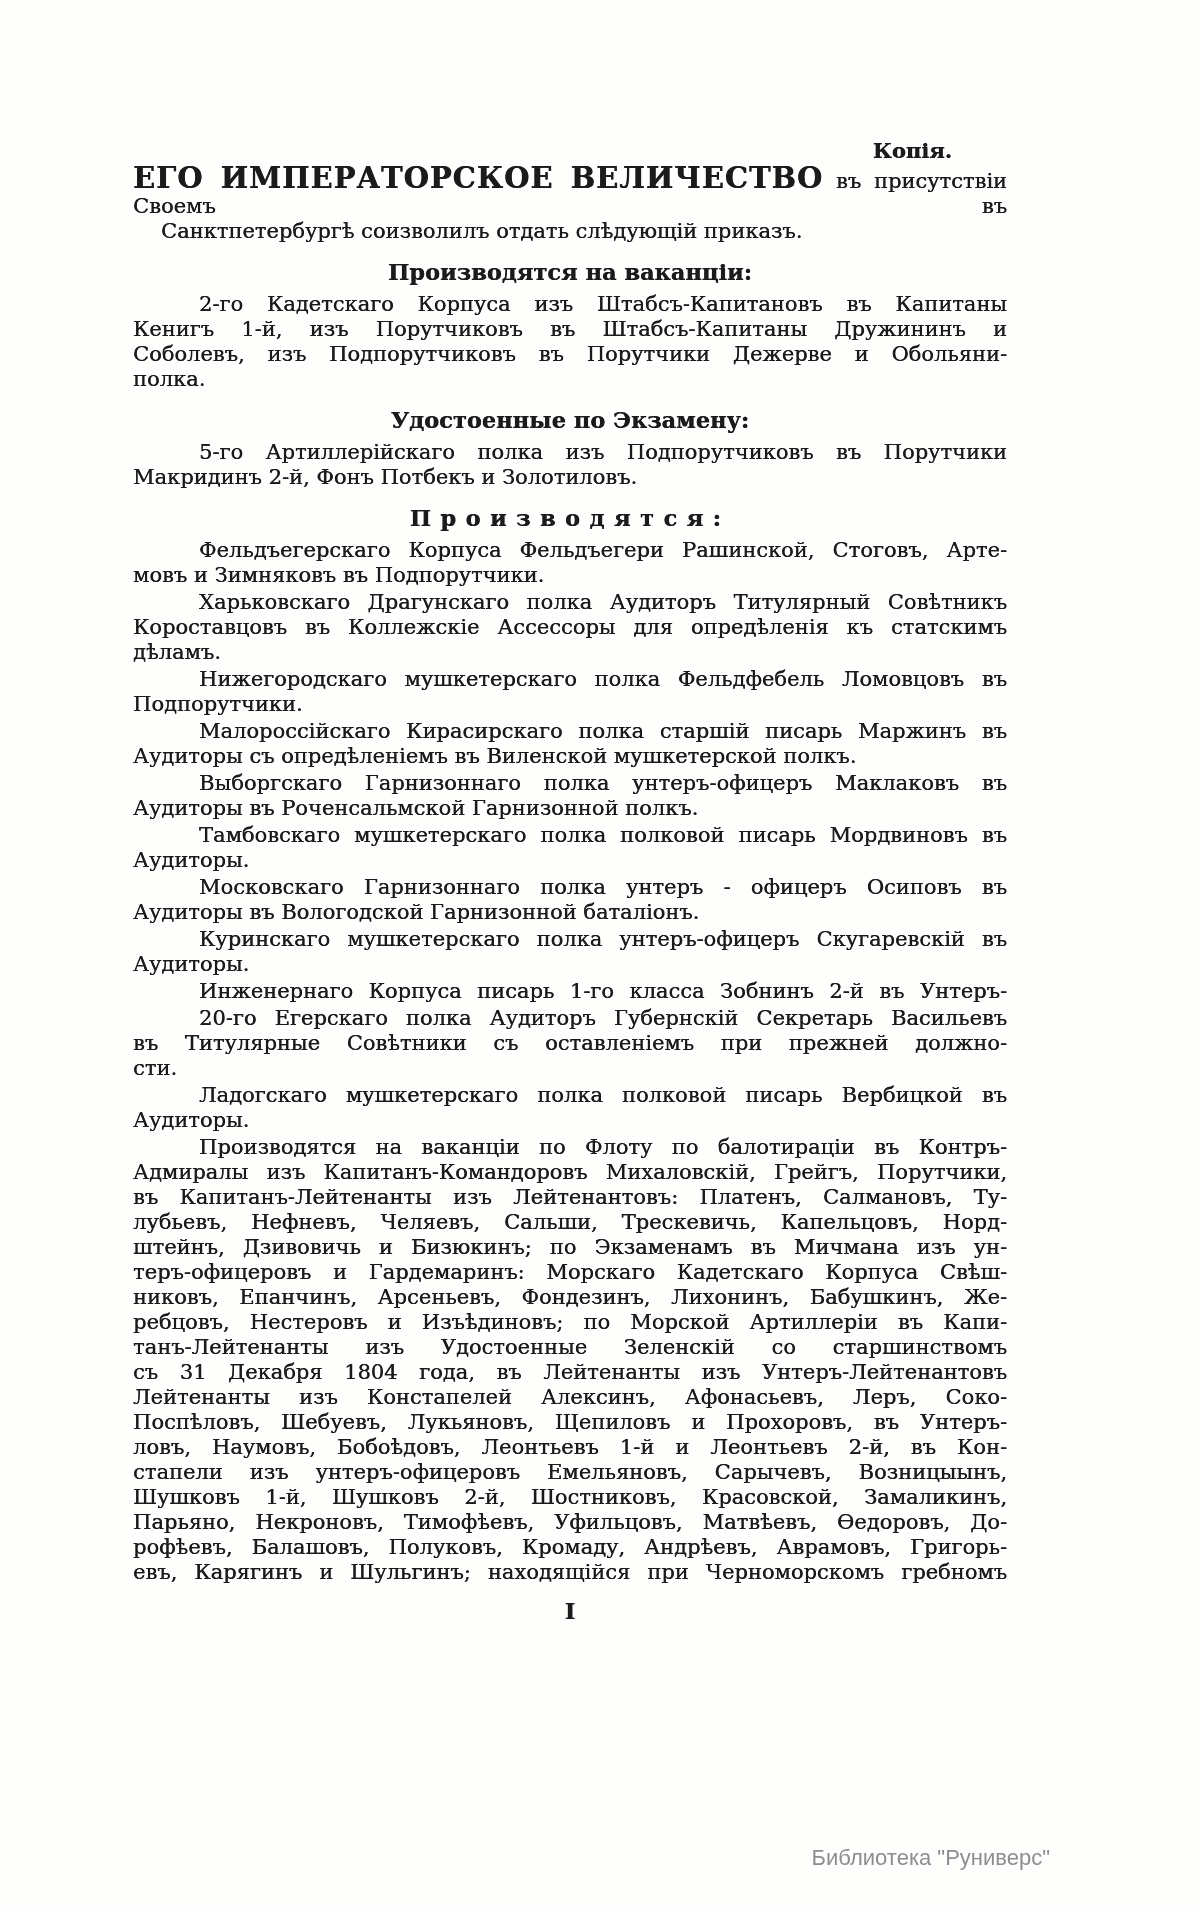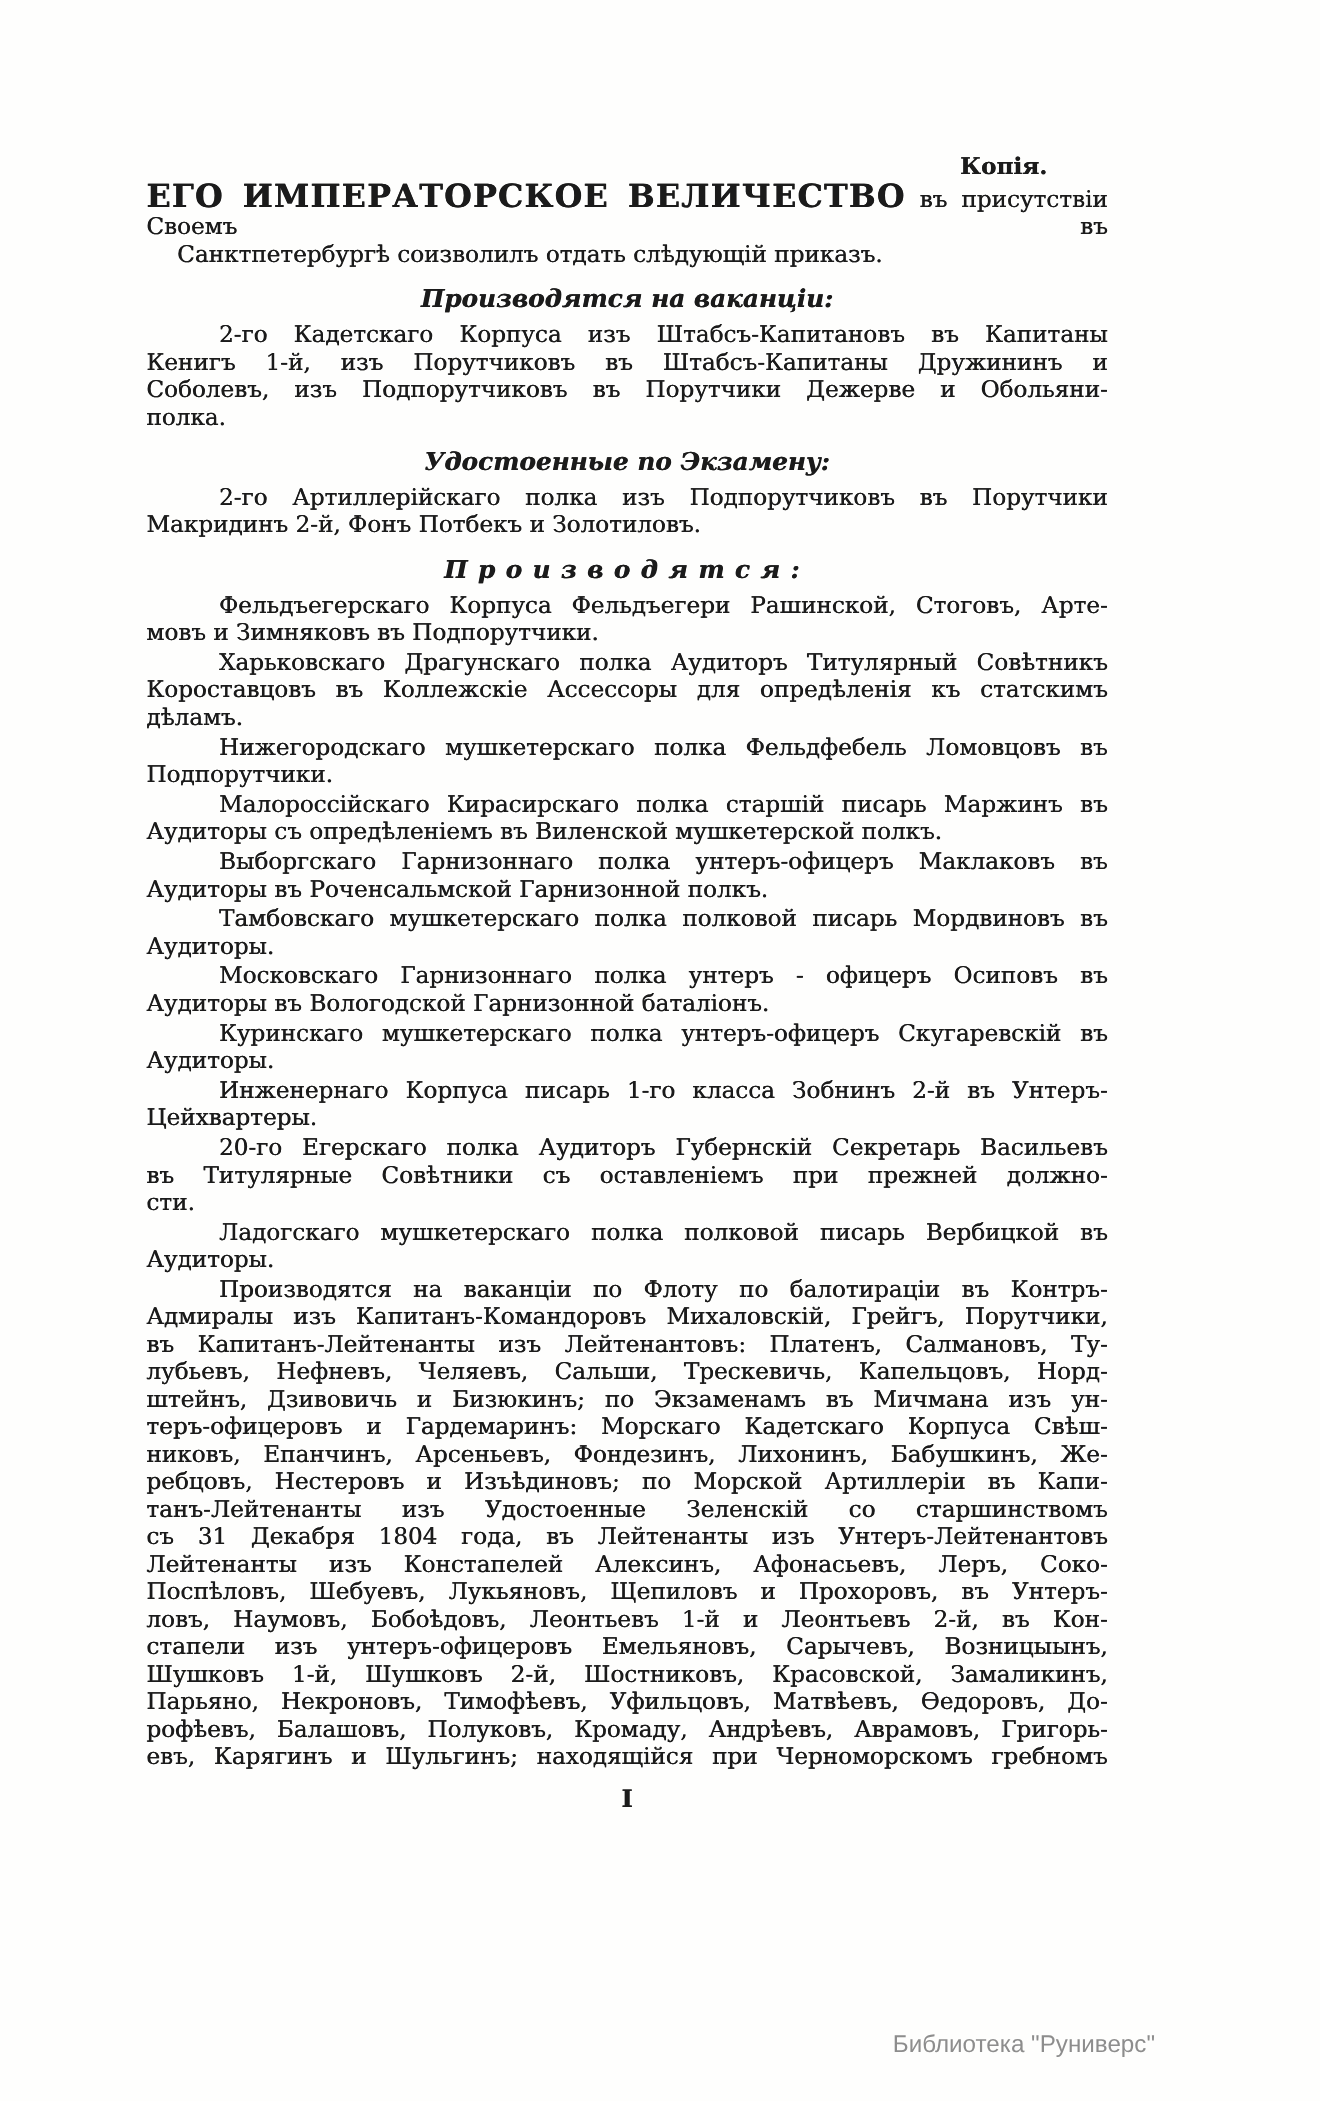--- a/index.html
+++ b/index.html
@@ -49,21 +49,20 @@
     text-align: center;
     text-align-last: left;
   }
   .lead {
     font-size: 29px;
     font-weight: bold;
     letter-spacing: 1px;
   }
   .heading {
     text-align: center;
-    font-style: italic;
     font-weight: bold;
     font-size: 22.5px;
     margin: 16px 0 7px 0;
     text-align-last: center;
   }
   .heading.spaced {
     letter-spacing: 0.42em;
   }
   .mark {
     text-align: center;
@@ -94,21 +93,21 @@
       </div>
       <div class="heading">Производятся на ваканціи:</div>
       <div class="para">
         <div class="line first">2-го Кадетскаго Корпуса изъ Штабсъ-Капитановъ въ Капитаны</div>
         <div class="line">Кенигъ 1-й, изъ Порутчиковъ въ Штабсъ-Капитаны Дружининъ и</div>
         <div class="line">Соболевъ, изъ Подпорутчиковъ въ Порутчики Дежерве и Обольяни-</div>
         <div class="line last">полка.</div>
       </div>
       <div class="heading">Удостоенные по Экзамену:</div>
       <div class="para">
-        <div class="line first">2-го Артиллерійскаго полка изъ Подпорутчиковъ въ Порутчики</div>
+        <div class="line first">5-го Артиллерійскаго полка изъ Подпорутчиковъ въ Порутчики</div>
         <div class="line last">Макридинъ 2-й, Фонъ Потбекъ и Золотиловъ.</div>
       </div>
       <div class="heading spaced">Производятся:</div>
       <div class="para">
         <div class="line first">Фельдъегерскаго Корпуса Фельдъегери Рашинской, Стоговъ, Арте-</div>
         <div class="line last">мовъ и Зимняковъ въ Подпорутчики.</div>
       </div>
       <div class="para">
         <div class="line first">Харьковскаго Драгунскаго полка Аудиторъ Титулярный Совѣтникъ</div>
         <div class="line">Короставцовъ въ Коллежскіе Ассессоры для опредѣленія къ статскимъ</div>
@@ -133,21 +132,20 @@
       <div class="para">
         <div class="line first">Московскаго Гарнизоннаго полка унтеръ - офицеръ Осиповъ въ</div>
         <div class="line last">Аудиторы въ Вологодской Гарнизонной баталіонъ.</div>
       </div>
       <div class="para">
         <div class="line first">Куринскаго мушкетерскаго полка унтеръ-офицеръ Скугаревскій въ</div>
         <div class="line last">Аудиторы.</div>
       </div>
       <div class="para">
         <div class="line first">Инженернаго Корпуса писарь 1-го класса Зобнинъ 2-й въ Унтеръ-</div>
-        <div class="line last">Цейхвартеры.</div>
       </div>
       <div class="para">
         <div class="line first">20-го Егерскаго полка Аудиторъ Губернскій Секретарь Васильевъ</div>
         <div class="line">въ Титулярные Совѣтники съ оставленіемъ при прежней должно-</div>
         <div class="line last">сти.</div>
       </div>
       <div class="para">
         <div class="line first">Ладогскаго мушкетерскаго полка полковой писарь Вербицкой въ</div>
         <div class="line last">Аудиторы.</div>
       </div>

